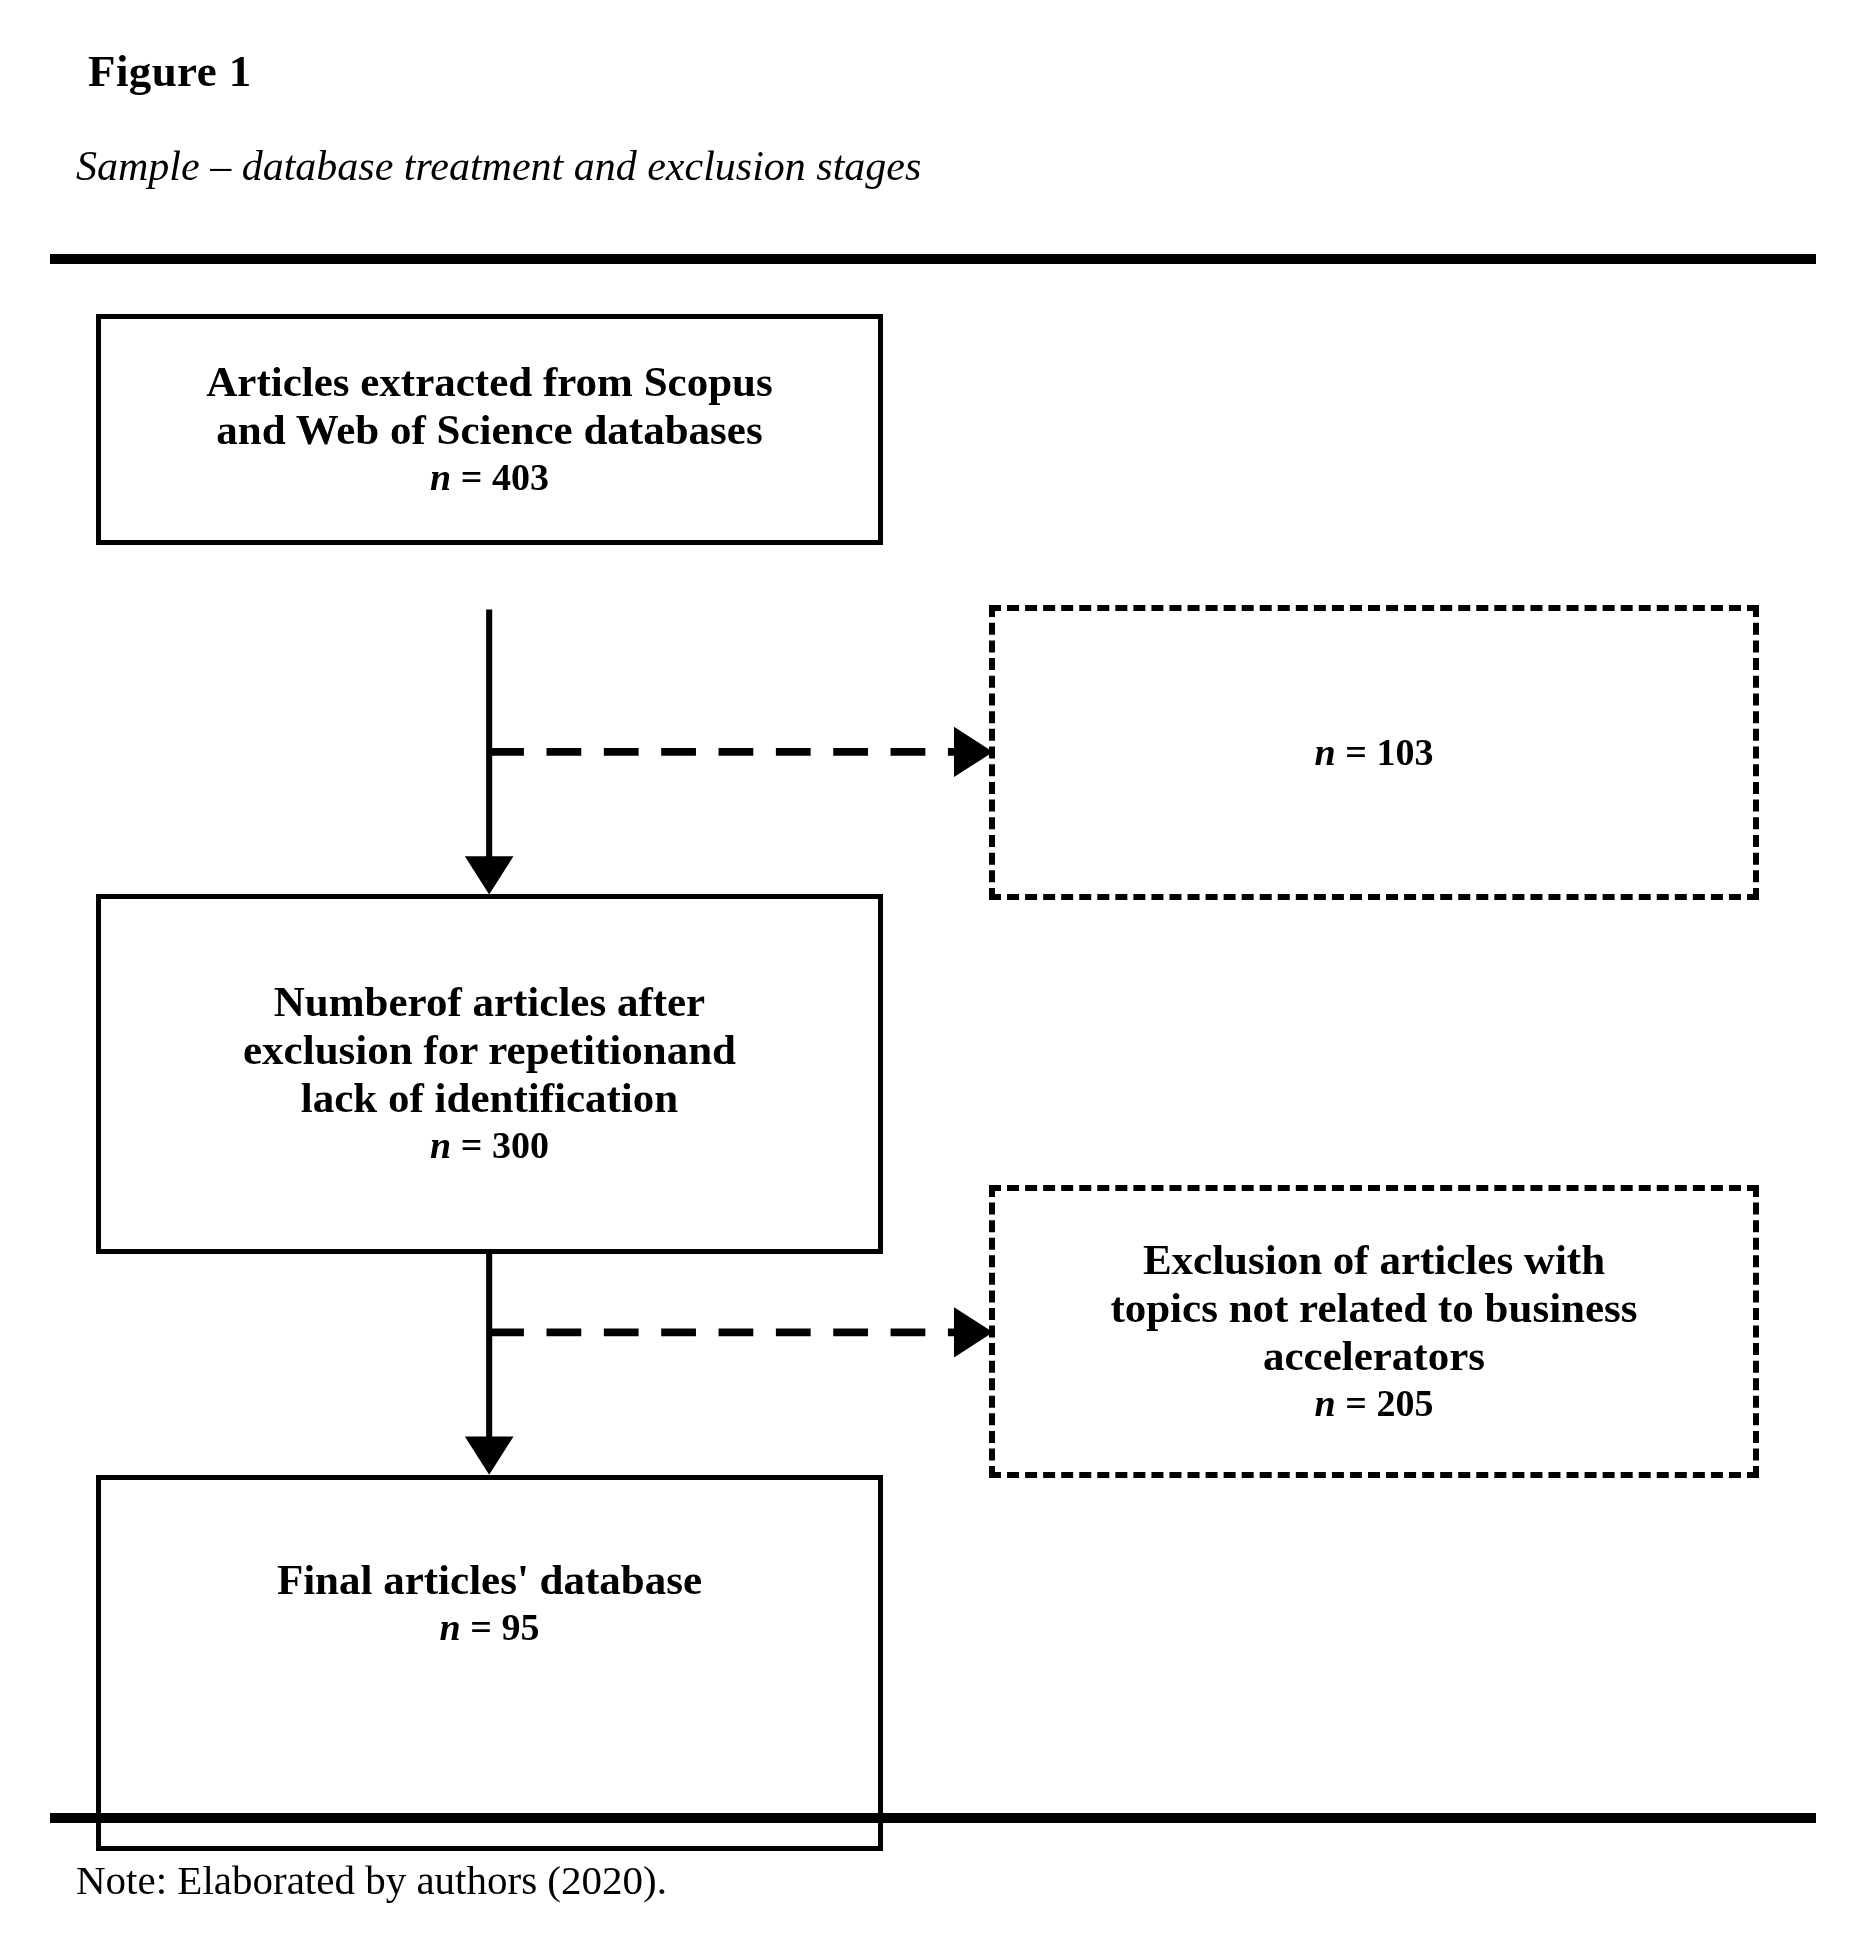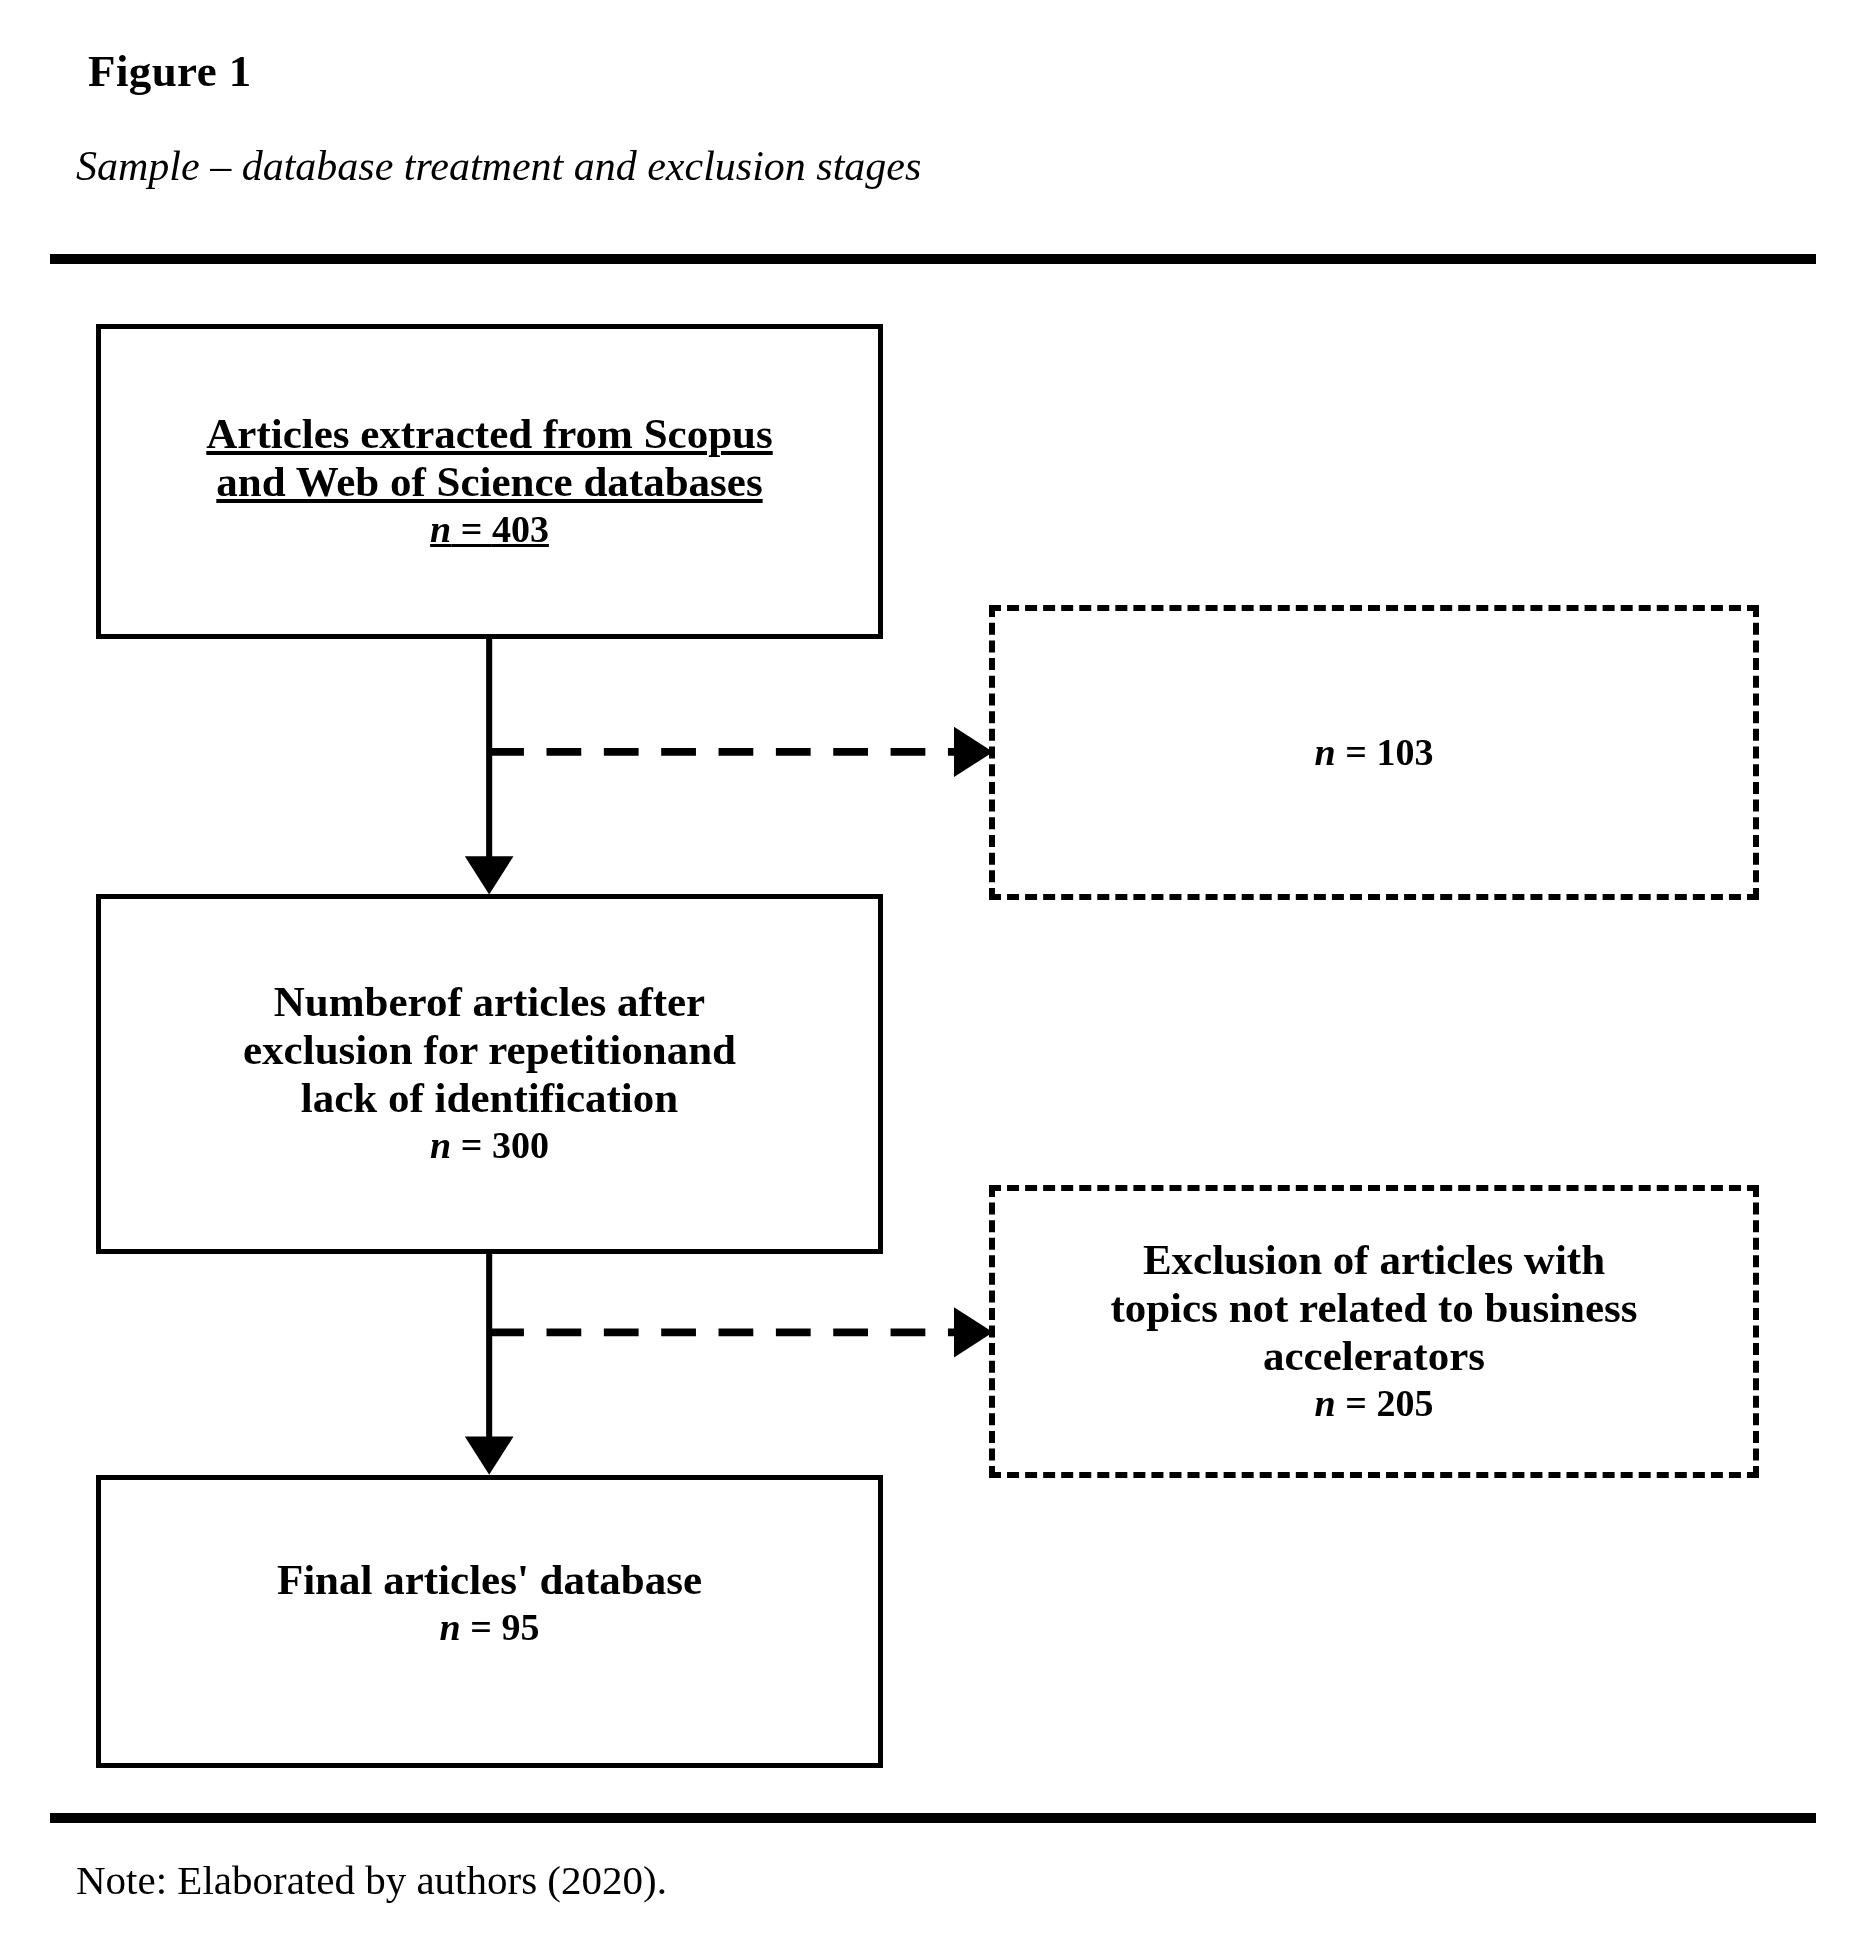--- a/index.html
+++ b/index.html
@@ -84,23 +84,23 @@
     font-size: 38px;
     font-weight: bold;
     line-height: 1.25;
   }
   .box-count .ital-n {
     font-style: italic;
     font-weight: bold;
   }
 
   
-  #box-extracted  { left: 96px;  top: 324px;  width: 787px; height: 315px; text-decoration: underline; }
+  #box-extracted  { left: 96px;  top: 314px;  width: 787px; height: 231px; }
   #box-after-excl { left: 96px;  top: 894px; width: 787px; height: 360px; }
-  #box-final      { left: 96px;  top: 1475px; width: 787px; height: 293px;
+  #box-final      { left: 96px;  top: 1475px; width: 787px; height: 376px;
                     justify-content: flex-start; padding-top: 76px; }
 
   #box-excl-duplicates { left: 989px; top: 605px;  width: 770px; height: 295px; }
   #box-excl-topics     { left: 989px; top: 1185px; width: 770px; height: 293px; }
 
   
   #figure-note {
     position: absolute;
     left: 76px;
     top: 1856px;

